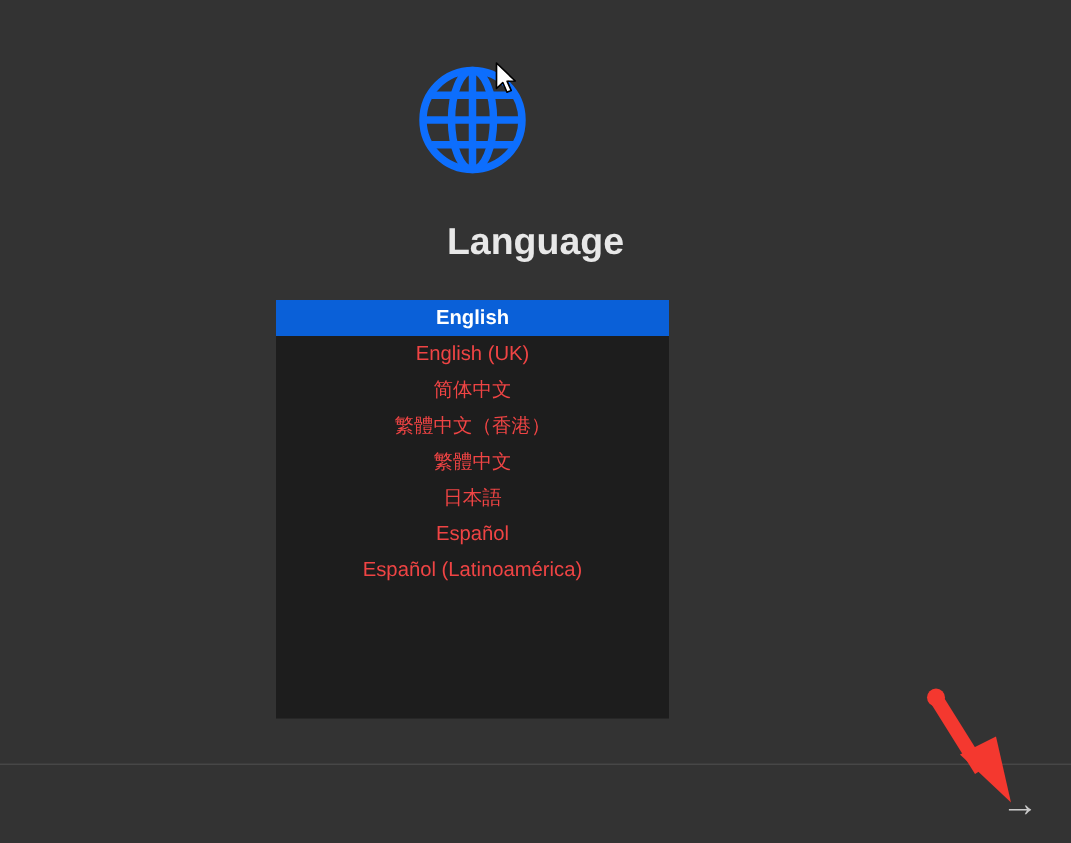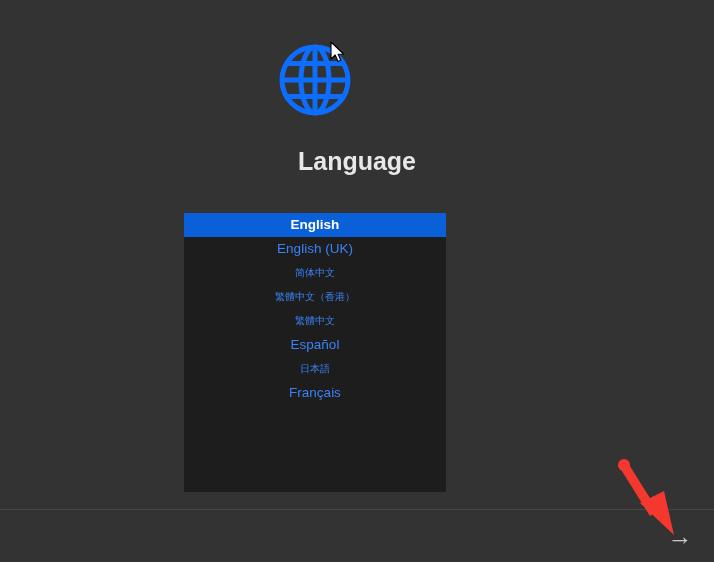--- a/index.html
+++ b/index.html
@@ -47,37 +47,36 @@
 
   
   #language-list {
     position: absolute;
     left: 184px;
     top: 200px;
     width: 262px;
     height: 279px;
     background: #1d1d1d;
     overflow: hidden;
-    margin-top: 13px;
   }
   .list-item {
     height: 24px;
     line-height: 24px;
     text-align: center;
     font-size: 13.5px;
-    color: #3b82f6;
+    color: #ef4444;
     white-space: nowrap;
   }
   .list-item.selected {
     background: #0a60d8;
     color: #ffffff;
     font-weight: bold;
   }
   .list-item.cjk {
-    font-size: 10px;
+    font-size: 13px;
   }
 
   
   #bottom-divider {
     position: absolute;
     left: 0;
     top: 509px;
     width: 714px;
     height: 1px;
     background: #474747;
@@ -143,23 +142,23 @@
   </div>
 
   <div id="page-title">Language</div>
 
   <div id="language-list">
       <div class="list-item selected">English</div>
       <div class="list-item">English (UK)</div>
       <div class="list-item cjk">简体中文</div>
       <div class="list-item cjk">繁體中文（香港）</div>
       <div class="list-item cjk">繁體中文</div>
+      <div class="list-item cjk">日本語</div>
       <div class="list-item">Español</div>
-      <div class="list-item cjk">日本語</div>
-      <div class="list-item">Français</div>
+      <div class="list-item">Español (Latinoamérica)</div>
     </div>
 
   <div id="bottom-divider"></div>
   <div id="bottom-bar"></div>
   <div id="next-button">→</div>
 
   <div id="annotation-arrow">
     <svg width="80" height="90" viewBox="0 0 80 90">
       <g>
         <path d="M14 8 L44 56 L36 61 L6 13 Z" fill="#f4382f"></path>

